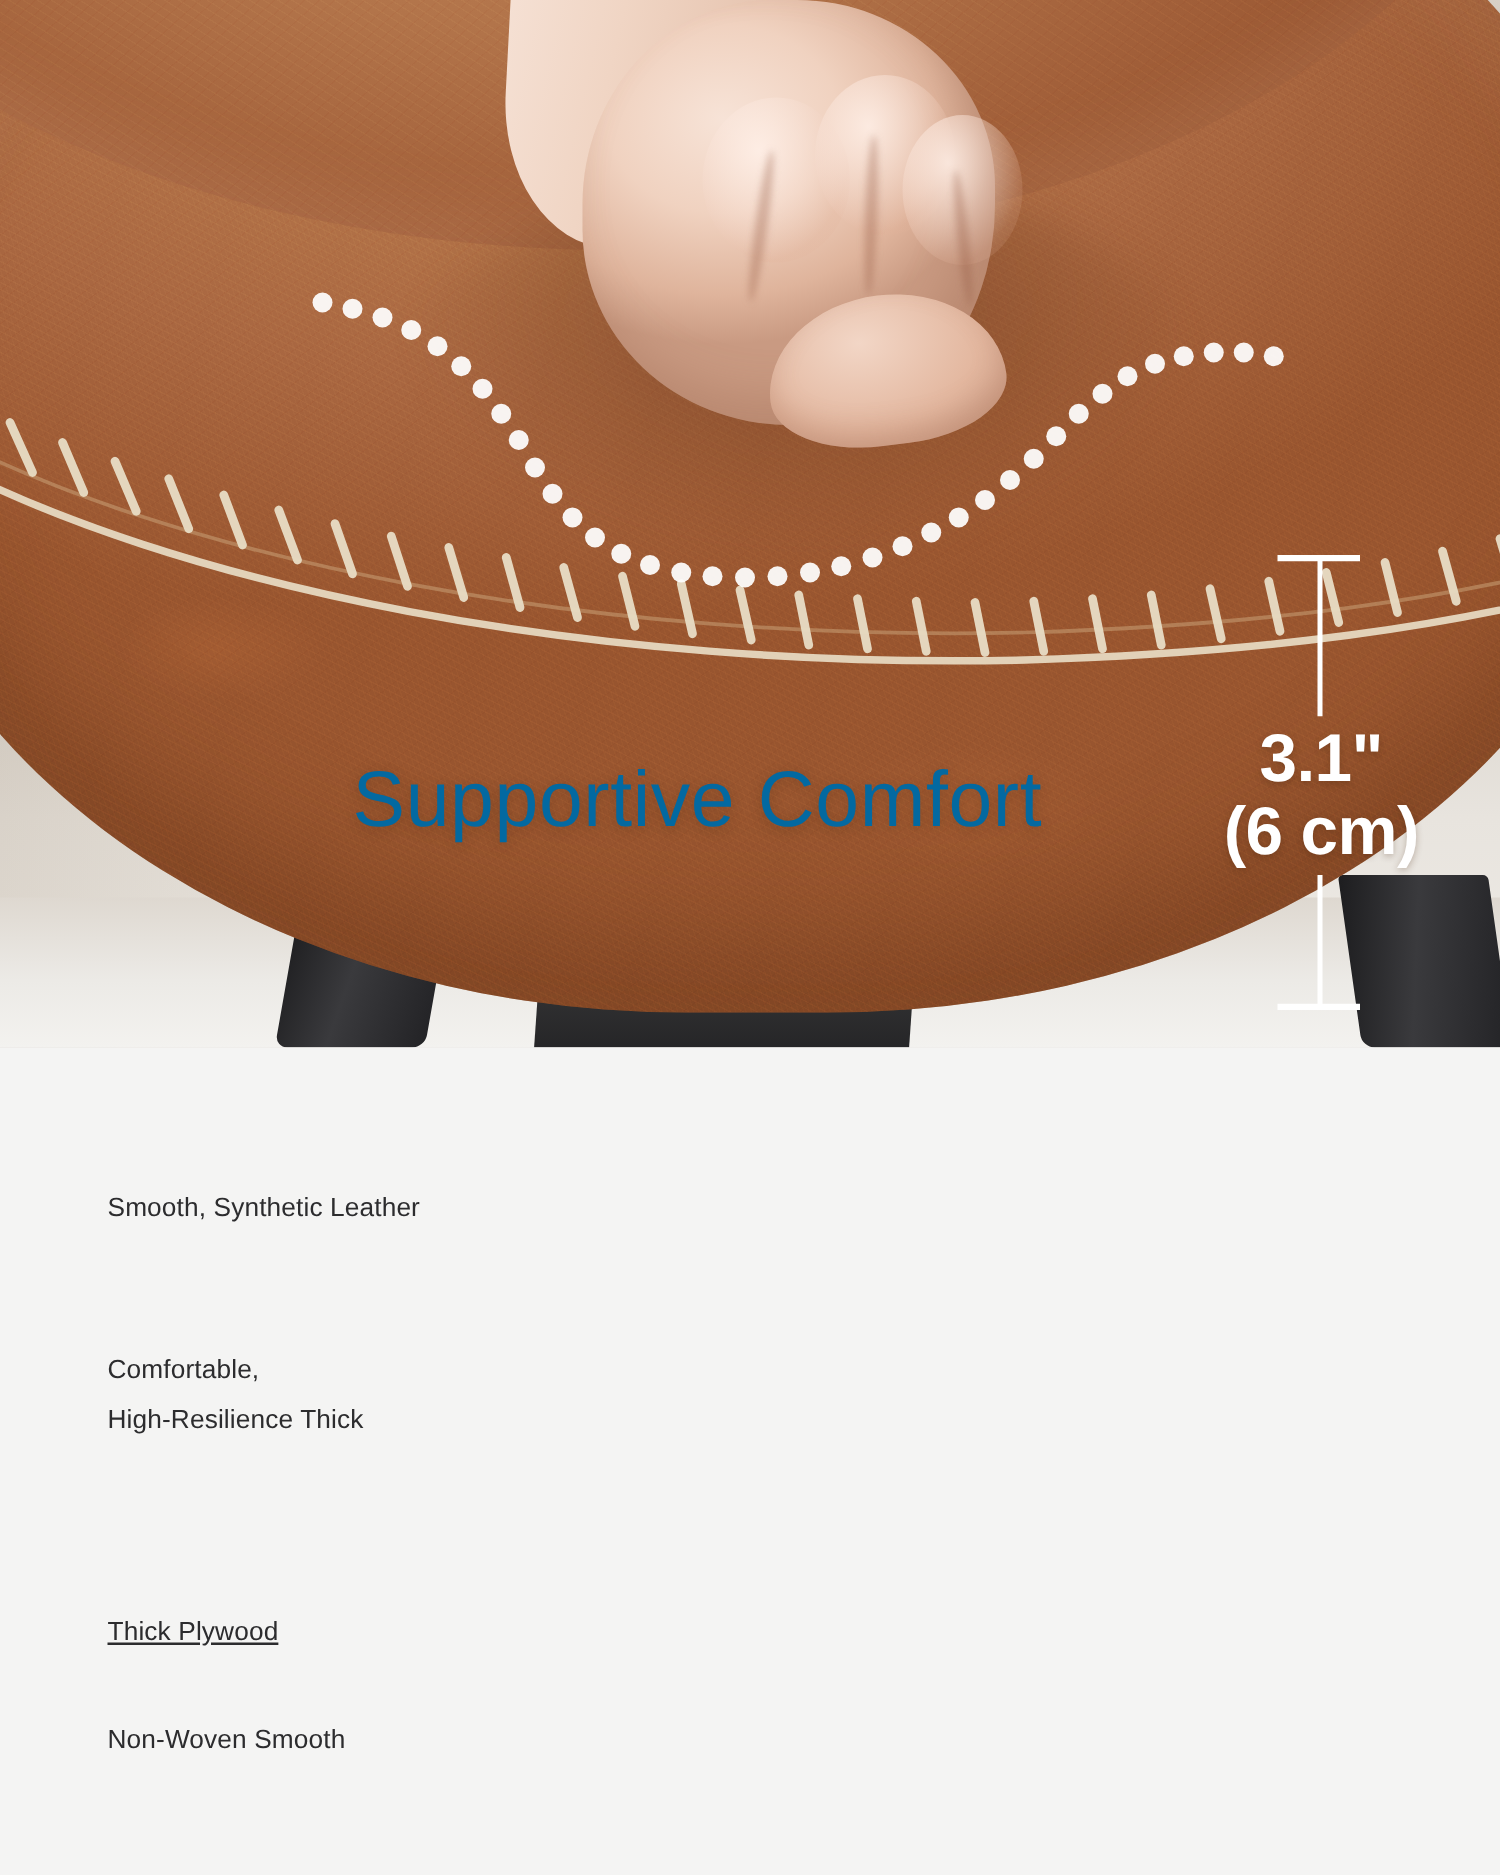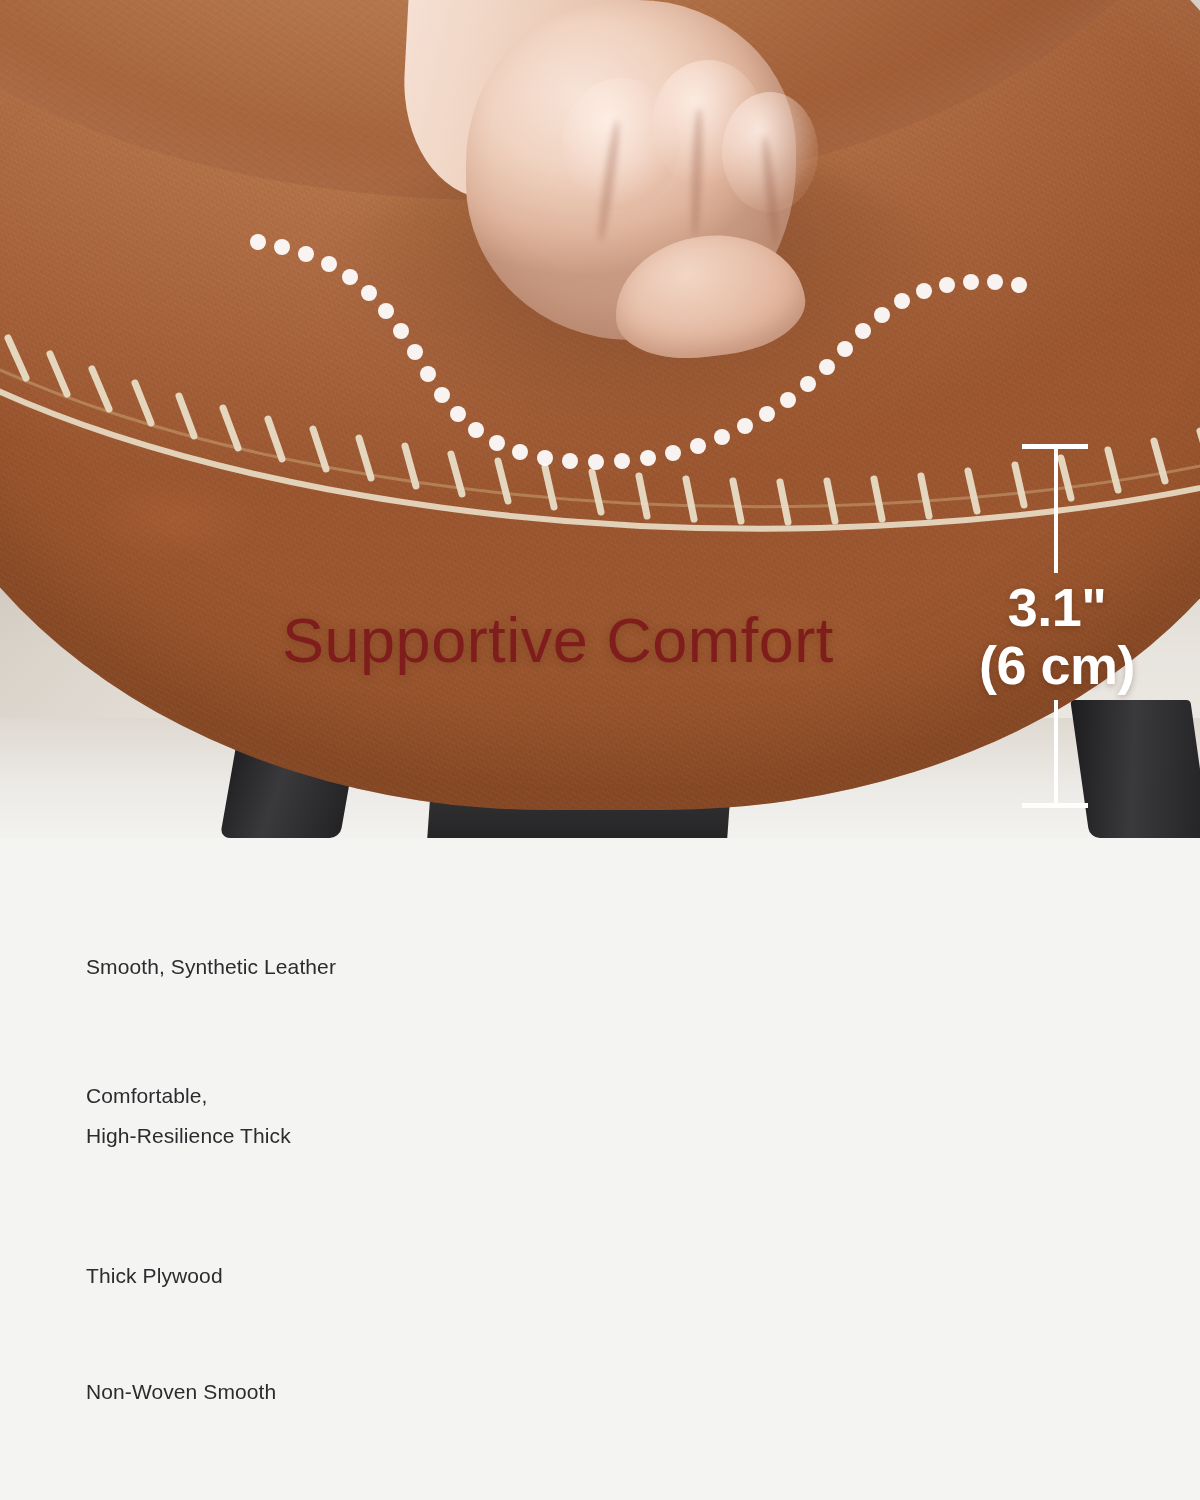--- a/index.html
+++ b/index.html
@@ -228,21 +228,21 @@
     font-size: 54px;
     line-height: 58px;
     letter-spacing: -0.5px;
     text-shadow: 0 2px 6px rgba(70,35,12,.30);
   }
 
   #hero-headline {
     position: absolute;
     left: 282px;
     top: 604px;
-    color: #7f1d1d;
+    color: #0369a1;
     font-size: 63px;
     font-weight: 400;
     letter-spacing: 0.5px;
     white-space: nowrap;
     text-shadow: 0 2px 10px rgba(70,35,12,.26);
   }
 
   
   #layers-panel {
     position: absolute;
@@ -257,21 +257,21 @@
     position: absolute;
     color: #2c2c2e;
     font-size: 21px;
     line-height: 40px;
     font-weight: 400;
     letter-spacing: 0.1px;
     white-space: pre-line;
   }
   #label-leather { left: 86px; top: 947px; }
   #label-foam    { left: 86px; top: 1076px; }
-  #label-plywood { left: 86px; top: 1256px; }
+  #label-plywood { left: 86px; top: 1286px; text-decoration: underline; }
   #label-fabric  { left: 86px; top: 1372px; }
 </style>
 </head>
 <body>
 
 <div id="hero-panel">
 
   <div class="hero-bg"></div>
   <div class="hero-floor"></div>
 

